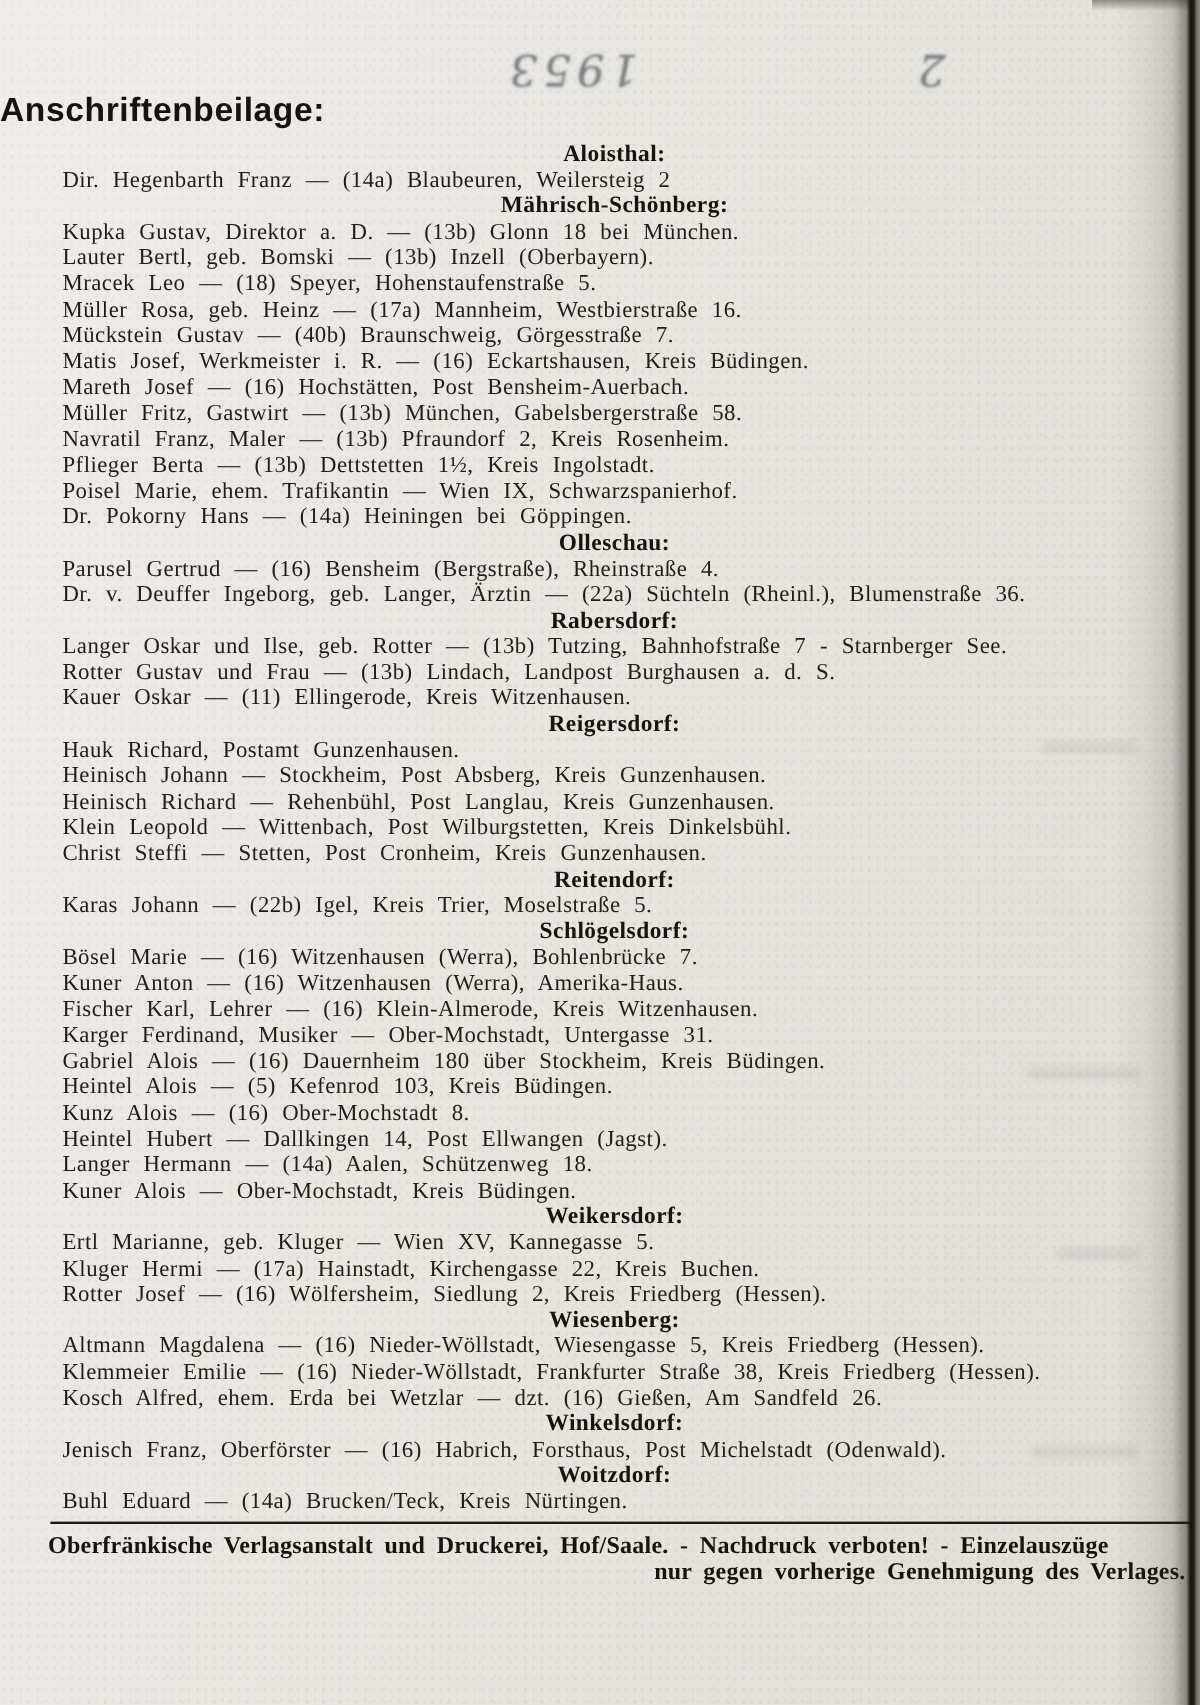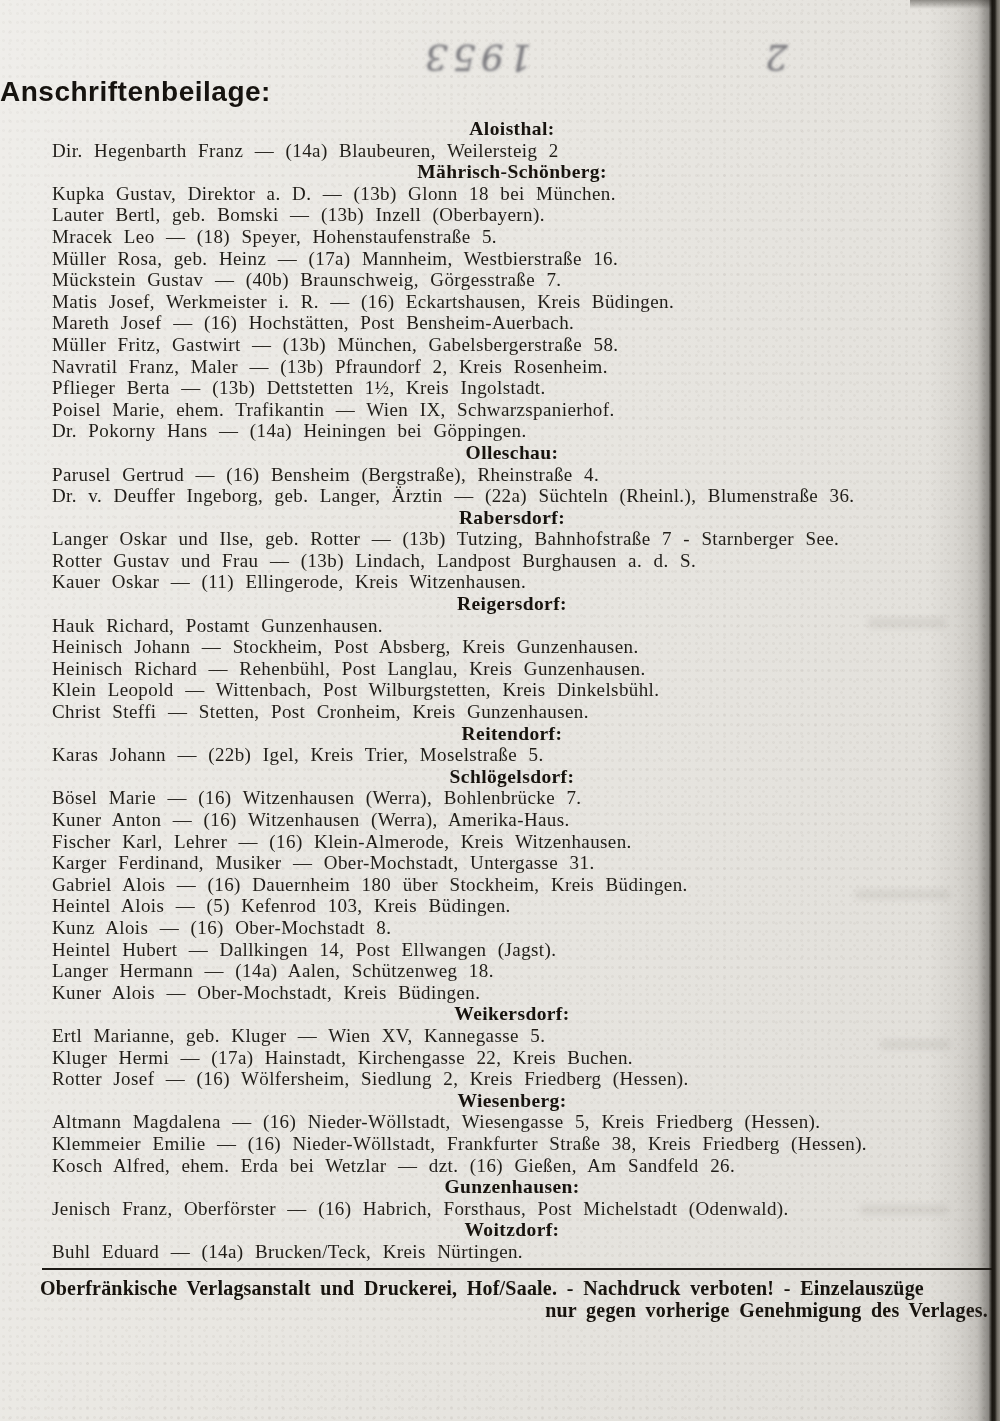--- a/index.html
+++ b/index.html
@@ -137,21 +137,21 @@
       <div class="entry">Langer Hermann — (14a) Aalen, Schützenweg 18.</div>
       <div class="entry">Kuner Alois — Ober-Mochstadt, Kreis Büdingen.</div>
       <div class="section-header">Weikersdorf:</div>
       <div class="entry">Ertl Marianne, geb. Kluger — Wien XV, Kannegasse 5.</div>
       <div class="entry">Kluger Hermi — (17a) Hainstadt, Kirchengasse 22, Kreis Buchen.</div>
       <div class="entry">Rotter Josef — (16) Wölfersheim, Siedlung 2, Kreis Friedberg (Hessen).</div>
       <div class="section-header">Wiesenberg:</div>
       <div class="entry">Altmann Magdalena — (16) Nieder-Wöllstadt, Wiesengasse 5, Kreis Friedberg (Hessen).</div>
       <div class="entry">Klemmeier Emilie — (16) Nieder-Wöllstadt, Frankfurter Straße 38, Kreis Friedberg (Hessen).</div>
       <div class="entry">Kosch Alfred, ehem. Erda bei Wetzlar — dzt. (16) Gießen, Am Sandfeld 26.</div>
-      <div class="section-header">Gunzenhausen:</div>
+      <div class="section-header">Winkelsdorf:</div>
       <div class="entry">Jenisch Franz, Oberförster — (16) Habrich, Forsthaus, Post Michelstadt (Odenwald).</div>
       <div class="section-header">Woitzdorf:</div>
       <div class="entry">Buhl Eduard — (14a) Brucken/Teck, Kreis Nürtingen.</div>
     </div>
 
   <hr class="rule">
 
   <div class="footer">
     <div>Oberfränkische Verlagsanstalt und Druckerei, Hof/Saale. - Nachdruck verboten! - Einzelauszüge</div>
     <div class="center">nur gegen vorherige Genehmigung des Verlages.</div>

